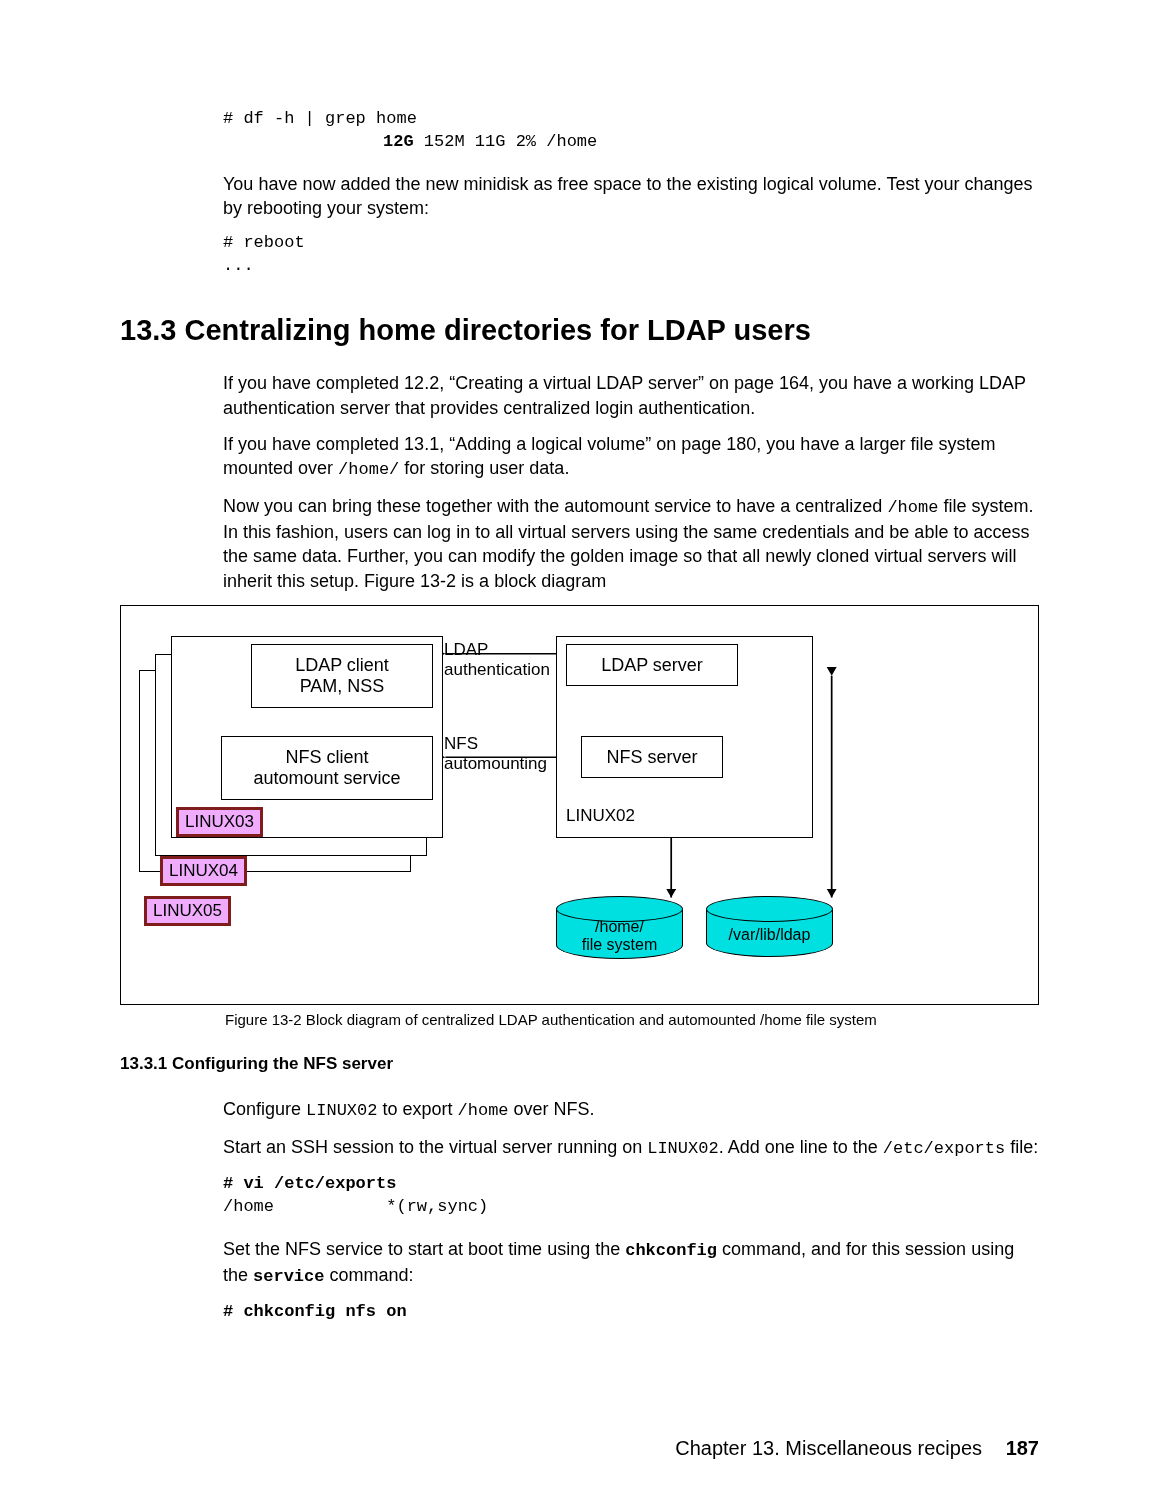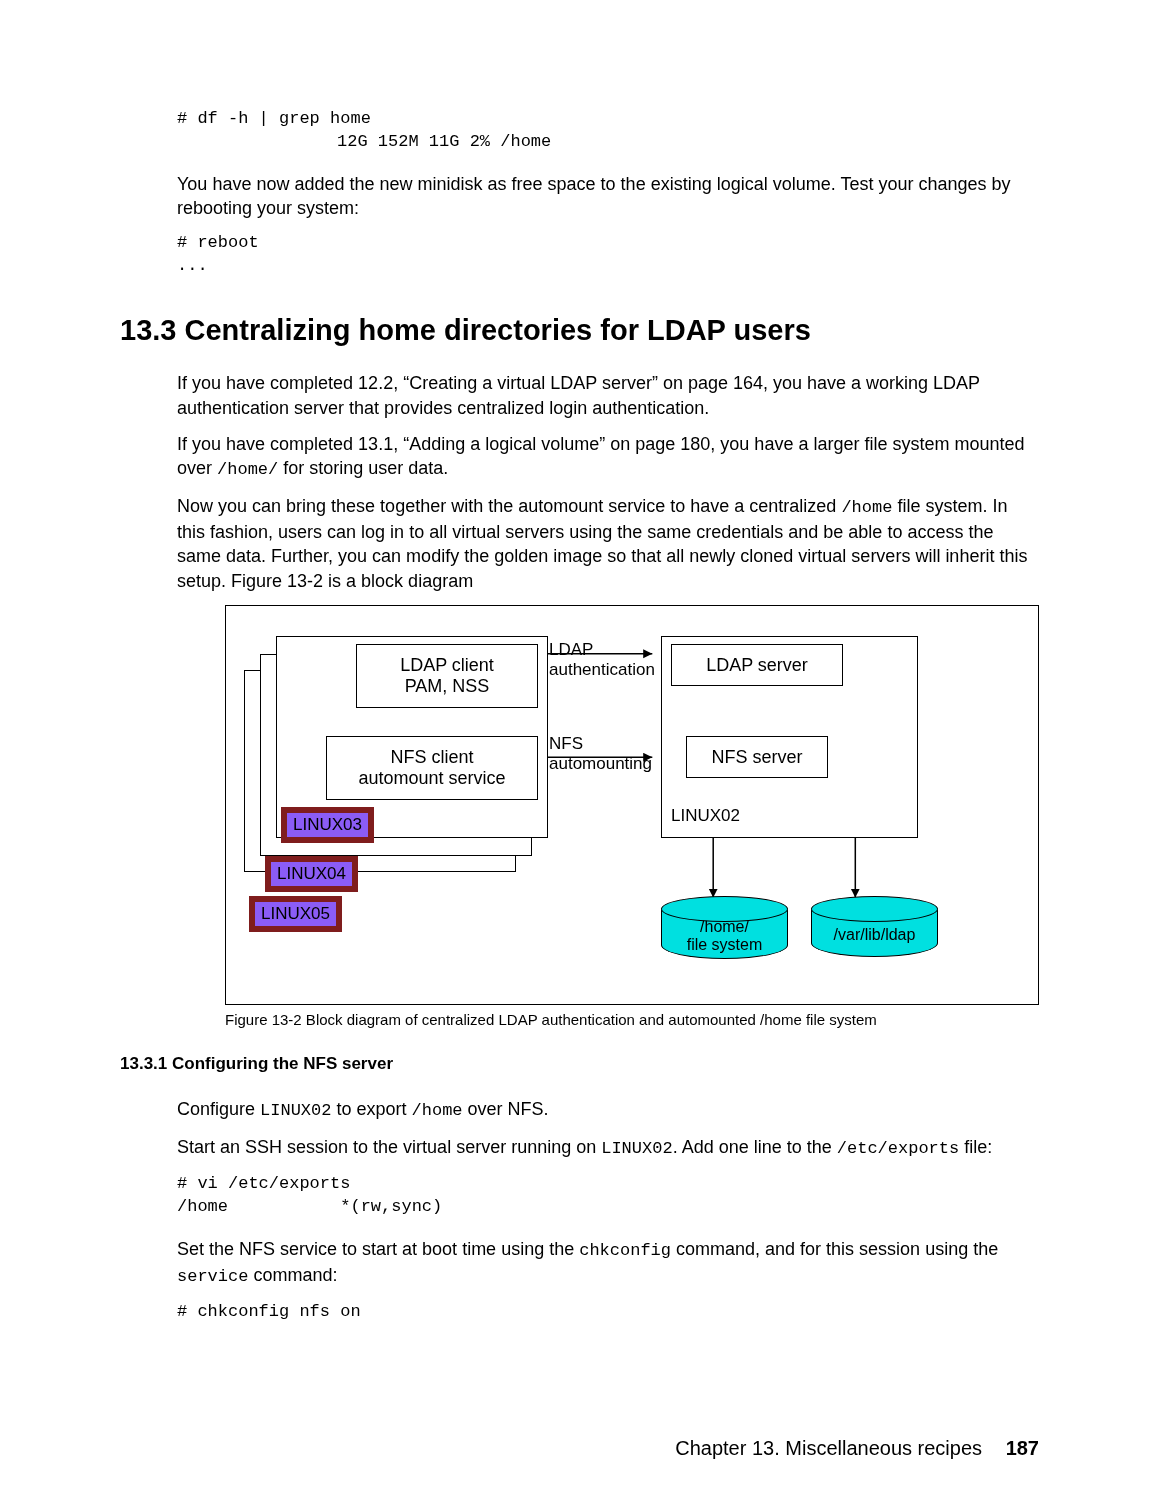--- a/index.html
+++ b/index.html
@@ -1,33 +1,33 @@
 <!DOCTYPE html>
 <html><head>
 <meta charset="utf-8">
 <style>
 body{margin:0;background:#fff;font-family:Arial,Helvetica,sans-serif;color:#000}
 .page{width:1159px;height:1500px;position:relative;margin:0 auto;box-sizing:border-box;padding:100px 120px 60px 120px}
 .mono{font-family:"Courier New",monospace;font-size:17px;line-height:1.35}
 .code{margin:8px 0 18px 50px}
 p{font-size:18px;line-height:1.35;margin:12px 0}
-.indent{margin-left:57px}
+.indent{margin-left:103px}
 h1.sec{font-size:29px;font-weight:bold;margin:36px 0 24px 0}
 h2.sub{font-size:17px;font-weight:bold;margin:24px 0 23px 0}
 .figcap{font-size:15px;margin:6px 0 26px 105px}
-.figbox{margin-left:105px;border:1px solid #000;padding:23px;position:relative;height:400px;box-sizing:border-box}
+.figbox{border:1px solid #000;padding:23px;position:relative;height:400px;box-sizing:border-box}
 .box{position:absolute;border:1.5px solid #000;background:#fff;font-size:18px;text-align:center;display:flex;flex-direction:column;justify-content:center}
-.tag{position:absolute;background:#8b5cf6;border:6px solid #7f1d1d;font-size:17px;padding:2px 6px}
+.tag{position:absolute;background:#f0abfc;border:3px solid #7f1d1d;font-size:17px;padding:2px 6px}
 .lbl{position:absolute;font-size:17px}
 .cyl{position:absolute}
 .cyl .top{width:100%;height:24px;border:1.5px solid #000;border-radius:50%;background:#00e0e0;position:relative;z-index:2}
 .cyl .body{width:100%;border:1.5px solid #000;border-top:none;border-radius:0 0 50% 50%/0 0 14px 14px;background:#00e0e0;margin-top:-12px;position:relative;z-index:1;display:flex;flex-direction:column;justify-content:center;align-items:center;font-size:16px;padding-top:8px;padding-bottom:4px}
 .footer{position:absolute;bottom:40px;right:120px;font-size:20px}
 .footer .pn{font-weight:bold;margin-left:18px}
-.bold{font-weight:normal}
+.bold{font-weight:bold}
 svg.arrows{position:absolute;top:0;left:0;width:100%;height:100%;pointer-events:none}
 </style>
 </head>
 <body>
 
 <div class="page">
 
 <div class="mono code indent">
 <div># df -h | grep home</div>
 <div style="padding-left:160px"><span class="bold">12G</span><span>  152M   11G   2% /home</span></div>

